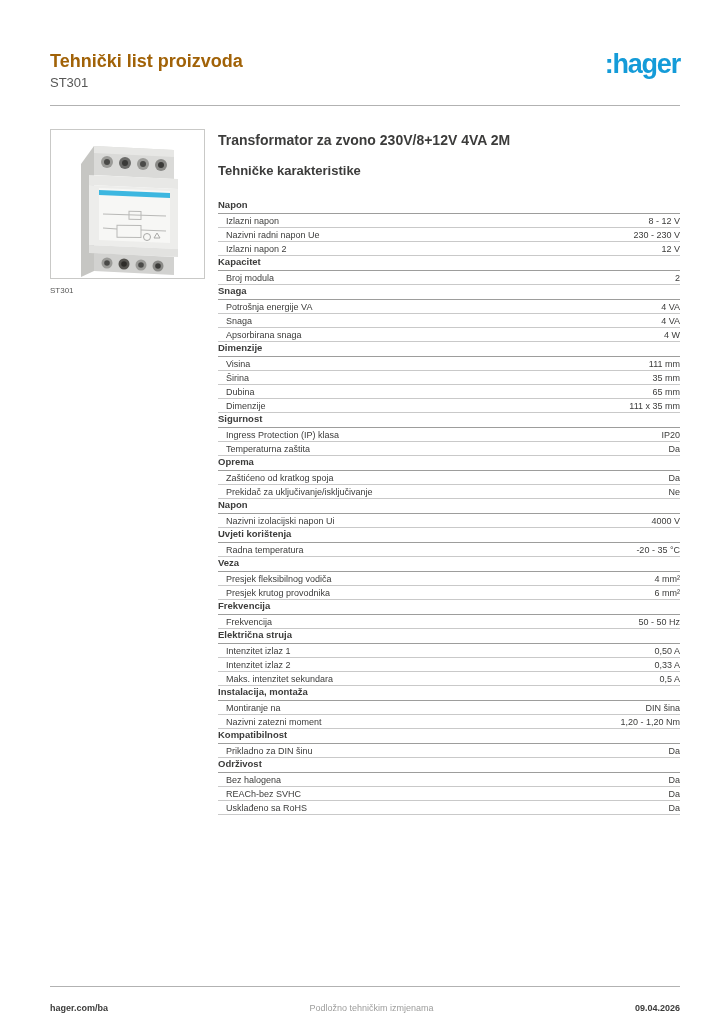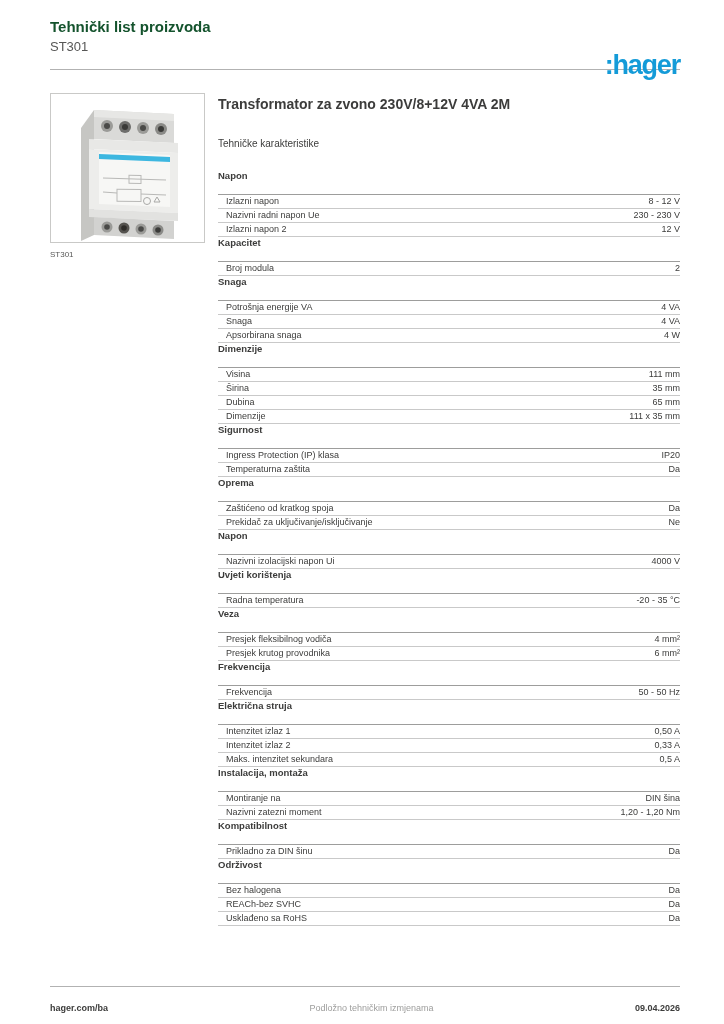--- a/index.html
+++ b/index.html
@@ -4,43 +4,43 @@
 <style>
   html,body { margin:0; padding:0; }
   body {
     width:724px; height:1024px; background:#ffffff; position:relative;
     font-family:"Liberation Sans", sans-serif; color:#3c3c3b; overflow:hidden;
   }
   .page { position:absolute; inset:0; padding:18px 44px 0 50px; box-sizing:border-box; }
 
   
   .doc-header { position:relative; }
-  .doc-title { font-size:15px; font-weight:bold; color:#14532d; line-height:1.25; }
+  .doc-title { font-size:18px; font-weight:bold; color:#a16207; line-height:1.25;margin-top:32px; }
   .doc-code  { font-size:13px; color:#575756; margin-top:2px; }
   .logo { position:absolute; right:0; top:1px; font-size:27px; font-weight:bold;
           letter-spacing:-1.2px; color:#149bd8; line-height:1; }
   .header-rule { height:0; border:none; border-top:1px solid #b2b2b2; margin:15px 0 0 0; }
 
   
   .main { display:flex; margin-top:23px; }
   .image-col { width:155px; flex:none; }
   .image-box { width:155px; height:150px; border:1px solid #c9c9c7; box-sizing:border-box;
                background:#ffffff; display:flex; align-items:center; justify-content:center; }
   .image-caption { font-size:8px; color:#575756; margin-top:7px; }
 
   .content-col { flex:1; margin-left:13px; min-width:0; }
   .product-title { font-size:14px; font-weight:bold; line-height:1.2; margin-top:3px; }
-  .char-title { font-size:10px; font-weight:normal; margin-top:25px; }
+  .char-title { font-size:13px; font-weight:bold; margin-top:15px; }
 
   
   .sections { }
   .section { margin-top:1px; }
   .section:first-child { margin-top:22px; }
   .section-title { font-size:9.5px; font-weight:bold; line-height:10px;
-                   padding-bottom:13px; border-bottom:1px solid #9d9d9c; }
+                   padding-bottom:3px; border-bottom:1px solid #9d9d9c; }
   .row { display:flex; justify-content:space-between; align-items:center;
          height:13px; border-bottom:1px solid #c9c9c9; font-size:9px; color:#3c3c3b; }
   .row-label { white-space:nowrap;padding-left:8px; }
   .row-value { white-space:nowrap; text-align:right; }
 
   
   .footer { position:absolute; left:50px; right:44px; top:986px; }
   .footer-rule { height:0; border:none; border-top:1px solid #b2b2b2; margin:0; }
   .footer-row { display:flex; justify-content:space-between; align-items:baseline; margin-top:16px; }
   .footer-left  { font-size:9px; font-weight:bold; color:#3c3c3b; }
@@ -48,21 +48,21 @@
   .footer-right { font-size:9px; font-weight:bold; color:#3c3c3b; }
 </style>
 </head>
 <body>
 
 <div class="page">
 
   <div class="doc-header">
     <div class="doc-title">Tehnički list proizvoda</div>
     <div class="doc-code">ST301</div>
-    <div class="logo" style="color: rgb(20, 155, 216); margin-top: 33px;">:hager</div>
+    <div class="logo" style="color: rgb(20, 155, 216);">:hager</div>
     <hr class="header-rule">
   </div>
 
   <div class="main">
 
     <div class="image-col">
       <div class="image-box">
         <svg width="153" height="148" viewBox="0 0 153 148" aria-hidden="true">
 
           <polygon points="30,34 43,16 43,141 30,147" fill="#c6c6c3"></polygon>

